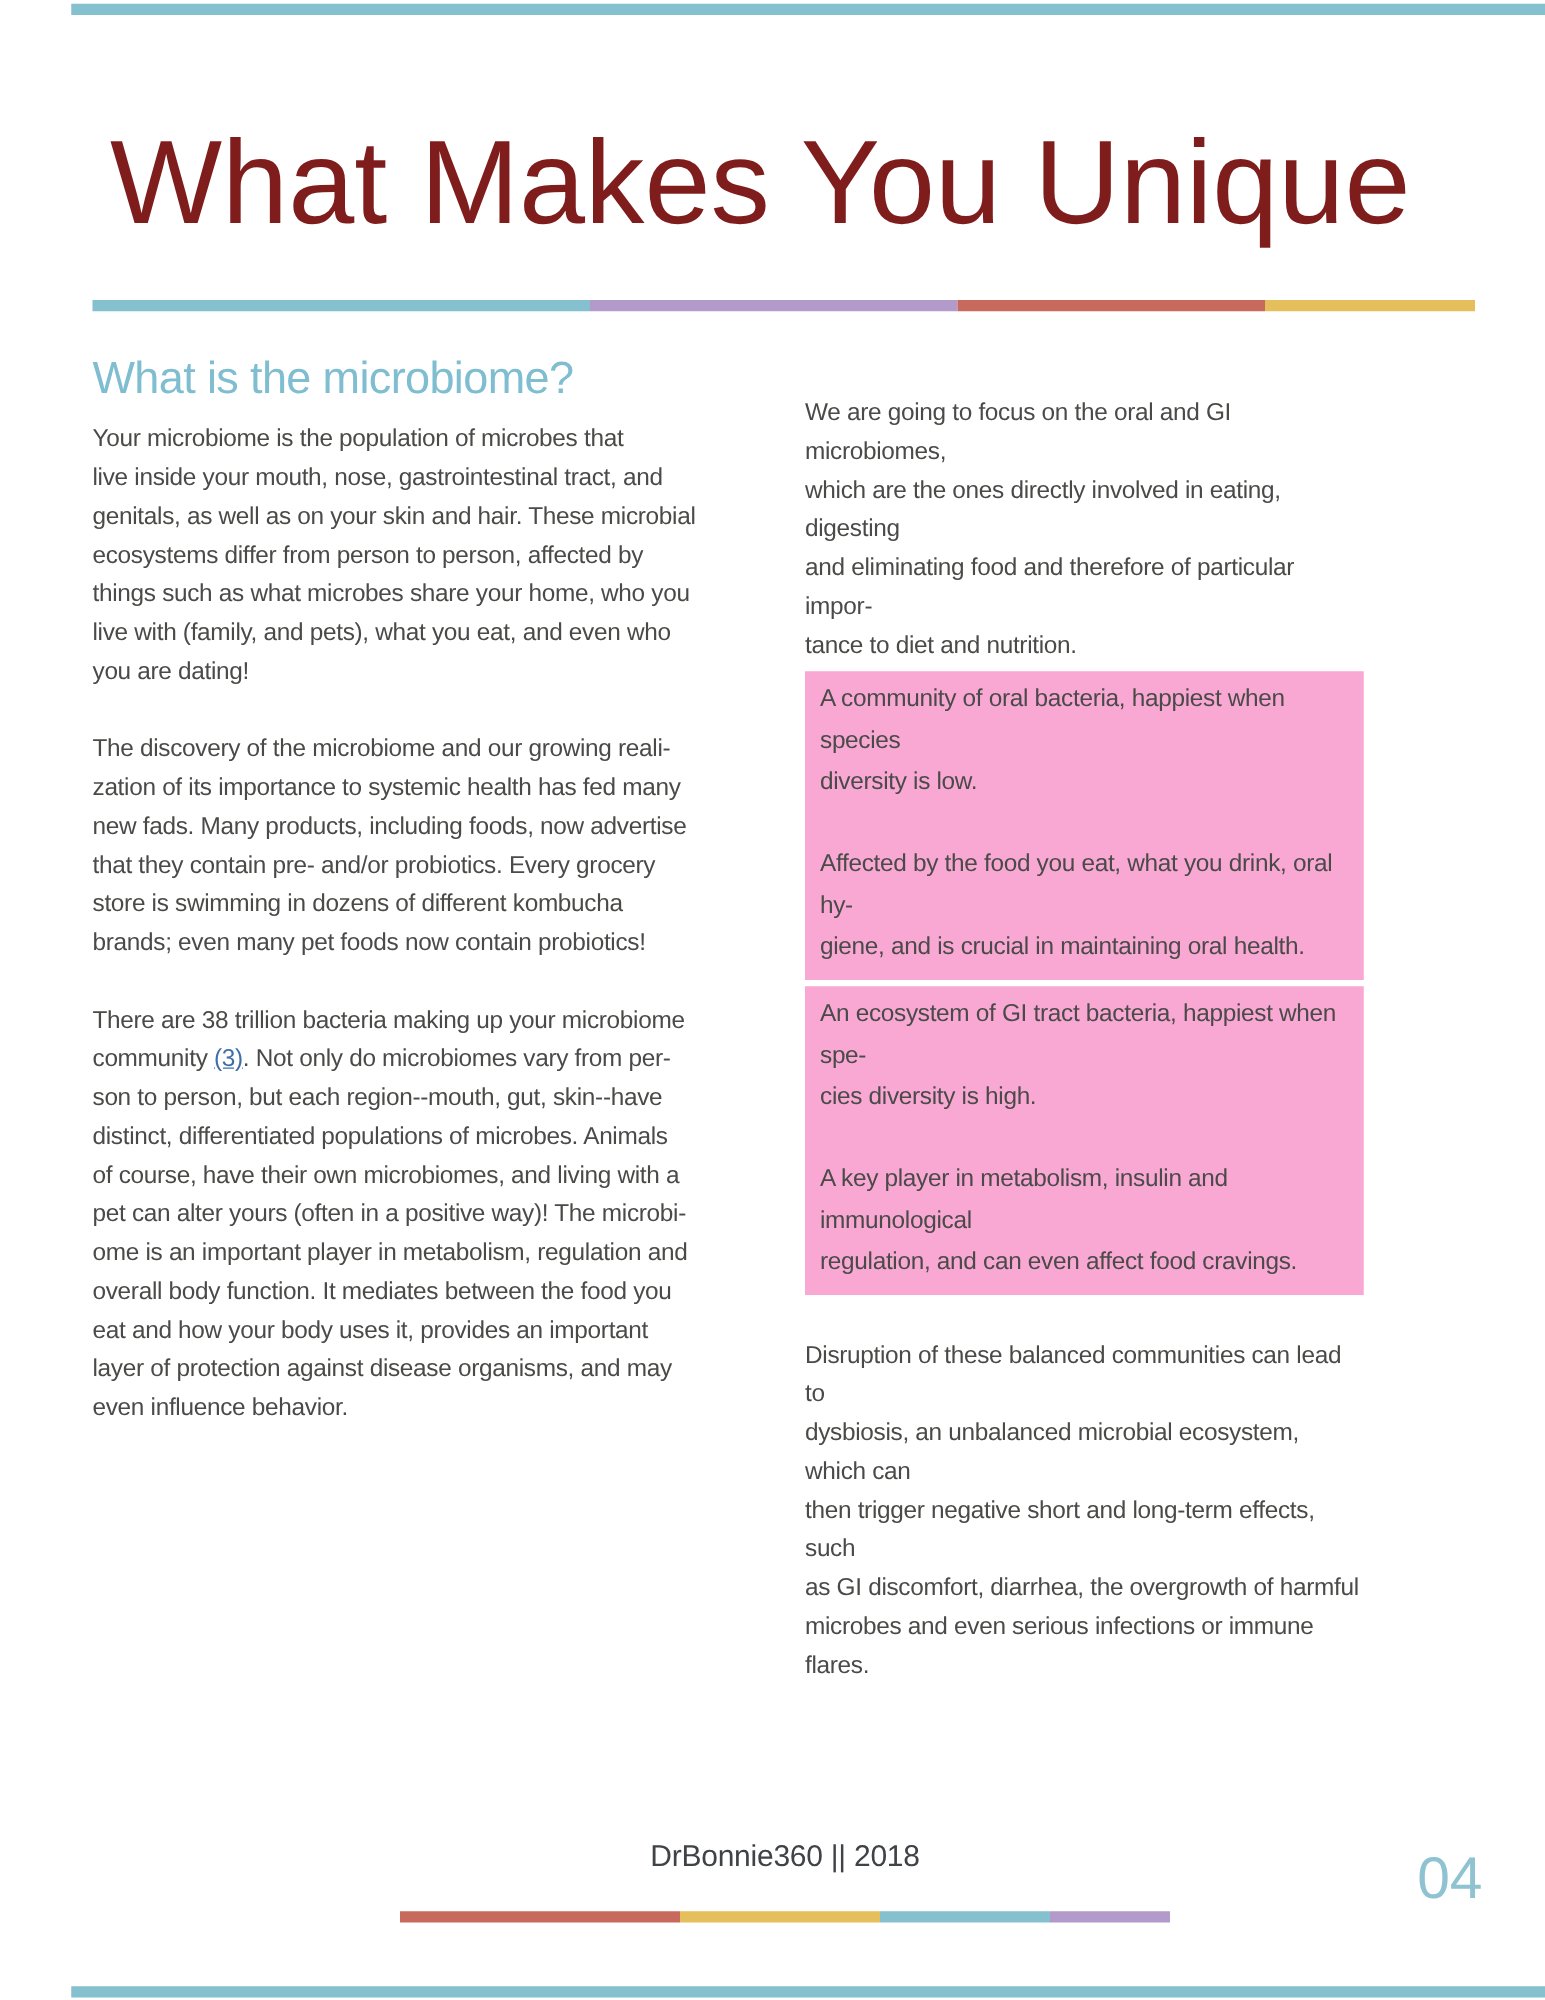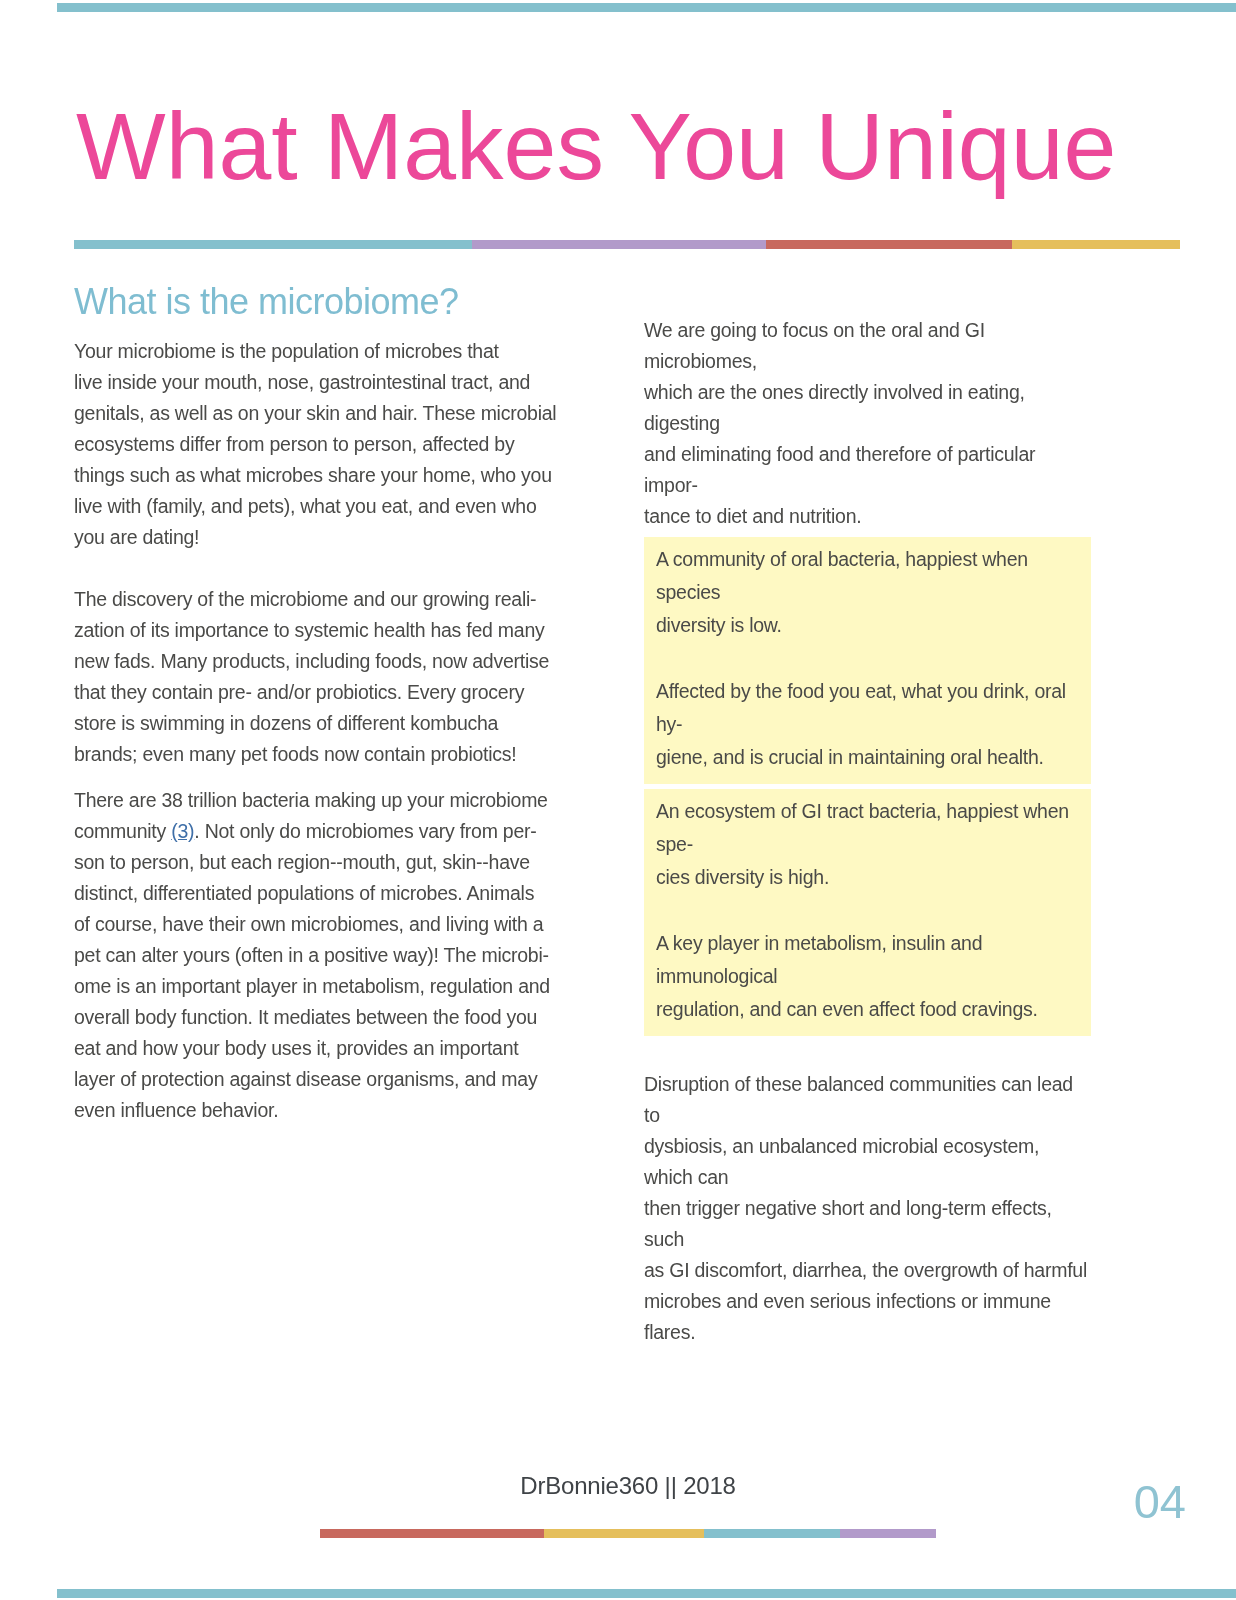--- a/index.html
+++ b/index.html
@@ -11,47 +11,47 @@
     color:#4a4a48;
     overflow:hidden;
   }
   .pre { white-space:pre-line; }
   .body-text { font-size:19.5px; line-height:31px; letter-spacing:-0.25px; }
 
   .rule-top    { position:absolute; top:3px;    left:57px; right:0; height:9px; background:#84c0cd; }
   .rule-bottom { position:absolute; bottom:2px; left:57px; right:0; height:9px; background:#84c0cd; }
 
   .page-title {
-    position:absolute; left:76px; top:92px;
-    font-size:95px; font-weight:300; color:#ec4899;
+    position:absolute; left:88px; top:92px;
+    font-size:95px; font-weight:300; color:#7f1d1d;
     white-space:nowrap;
   }
 
   .divider { position:absolute; height:9px; display:flex; }
   .divider-top    { left:74px;  top:240px;  width:1106px; }
   .divider-bottom { left:320px; top:1529px; width:616px; }
 
   .col { position:absolute; }
   .col-left  { left:74px;  top:283px; width:534px; }
   .col-right { left:644px; top:315px; width:447px; }
 
   .section-heading {
     font-size:36px; line-height:38px; font-weight:400;
     color:#7fbdd1; letter-spacing:-0.5px;
   }
   .p1 { margin-top:15px; }
   .p2 { margin-top:31px; }
-  .p3 { margin-top:15px; }
+  .p3 { margin-top:31px; }
 
   .bullet-heading {
     font-size:27px; line-height:32px; font-weight:400;
     color:#6fb2c6; letter-spacing:-0.3px; margin-top:30px;
   }
   .info-box {
-    background:#fef9c3;
+    background:#f9a8d4;
     margin-top:5px;
     padding:6px 12px 10px 12px;
     font-size:19.5px; line-height:33px; letter-spacing:-0.25px;
   }
   .closing { margin-top:33px; }
 
   .link { color:#3f6fa8; text-decoration:underline; cursor:pointer; }
 
   .page-number {
     position:absolute; right:50px; top:1474px;

